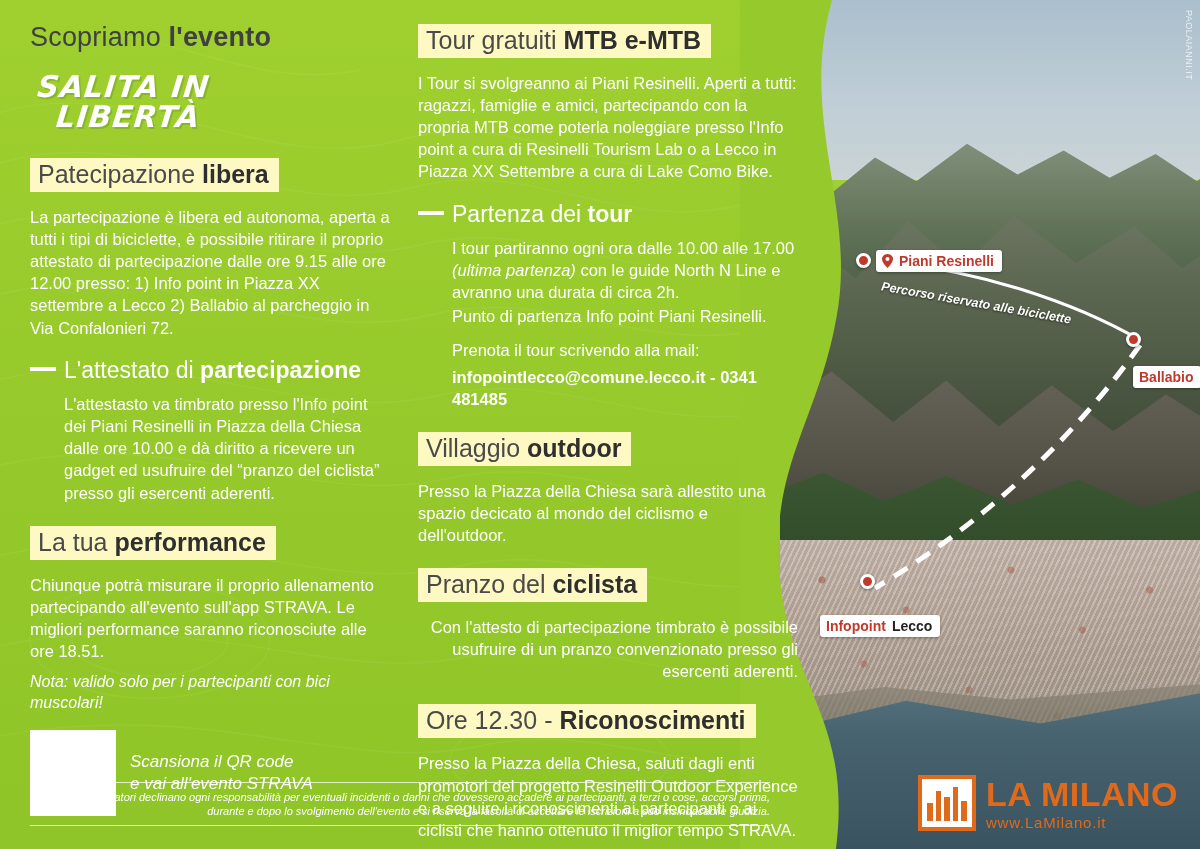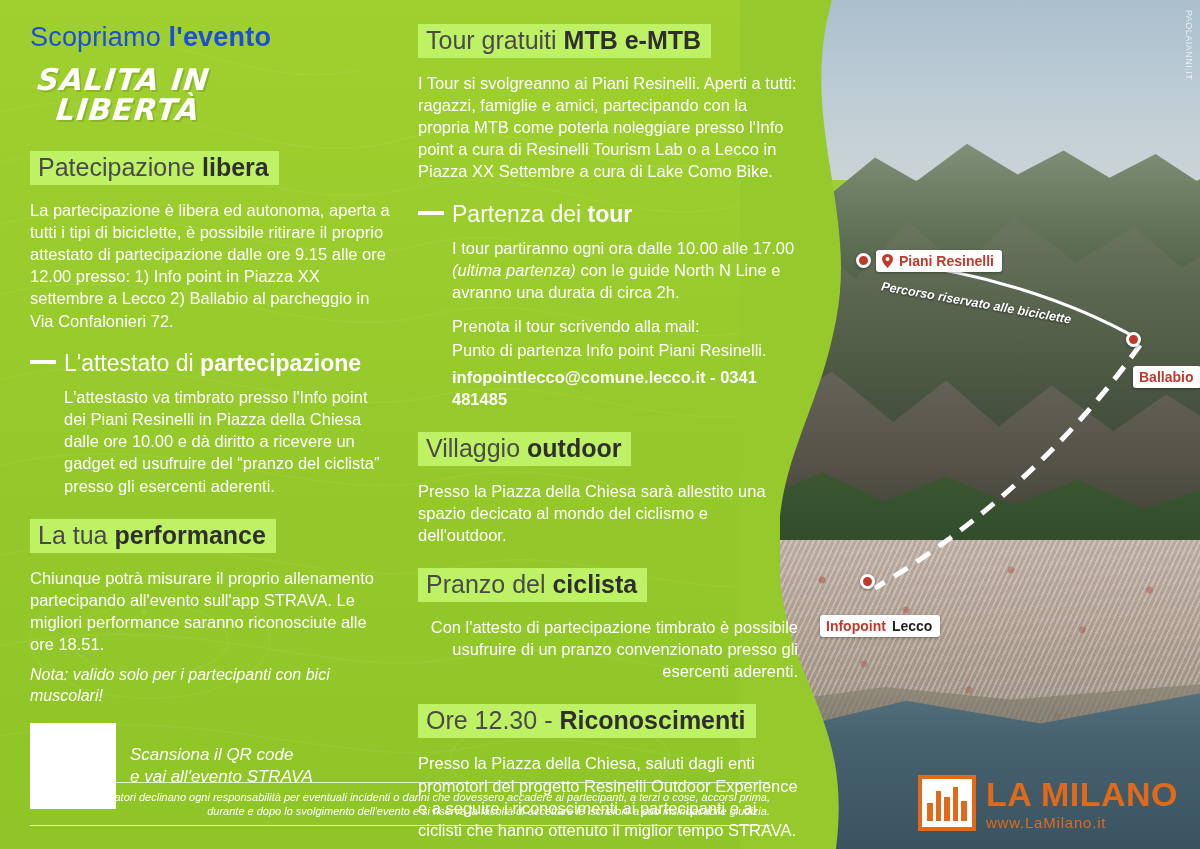--- a/index.html
+++ b/index.html
@@ -100,40 +100,40 @@
   
   .col {
     position: absolute;
     color: #ffffff;
   }
   .col-left { left: 30px; top: 22px; width: 360px; }
   .col-right { left: 418px; top: 18px; width: 390px; }
 
   .kicker {
     font-size: 27px; font-weight: 400; letter-spacing: .2px;
-    color: #1d4ed8; margin-bottom: 12px;
+    color: #404040; margin-bottom: 19px;
   }
   .kicker b { font-weight: 700; }
 
   .logo-salita {
     font-family: "DejaVu Sans", sans-serif;
     font-weight: 700; font-style: italic;
     font-size: 30px; line-height: 1.0;
     letter-spacing: 1px;
     color: #ffffff;
     text-shadow: 2px 2px 0 rgba(0,0,0,.12);
     margin: 6px 0 12px 6px;
     transform: skewX(-6deg);
   }
   .logo-salita .l2 { display: block; margin-left: 22px; }
 
   
   .hl {
     display: inline-block;
-    background: #bef264;
+    background: #fef9c3;
     color: #4a4a4a;
     font-size: 25px;
     line-height: 1.12;
     padding: 2px 10px 4px 8px;
     margin: 14px 0 10px 0;
     white-space: nowrap;
   }
   .hl b { color: #2f2f2f; font-weight: 700; }
 
   .hl-sub {
@@ -359,22 +359,22 @@
       <span>Tour gratuiti </span><b>MTB e-MTB</b>
     </div>
     <p class="body" style="max-width:380px;">I Tour si svolgreanno ai Piani Resinelli. Aperti a tutti: ragazzi, famiglie e amici, partecipando con la propria MTB come poterla noleggiare presso l'Info point a cura di Resinelli Tourism Lab o a Lecco in Piazza XX Settembre a cura di Lake Como Bike.</p>
 
     <div class="hl-sub">
       <span class="dash"></span><span>Partenza dei </span><b>tour</b>
     </div>
     <p class="body indent" style="max-width:380px;">
       <span>I tour partiranno ogni ora dalle 10.00 alle 17.00 </span><i>(ultima partenza)</i><span> con le guide North N Line e avranno una durata di circa 2h.</span>
     </p>
+    <p class="body indent" style="margin-top:-6px;">Punto di partenza Info point Piani Resinelli.</p>
     <p class="body indent" style="margin-top:12px;">Prenota il tour scrivendo alla mail:</p>
-    <p class="body indent" style="margin-top:-6px;">Punto di partenza Info point Piani Resinelli.</p>
     <p class="body indent mail" style="margin-top:-4px;">infopointlecco@comune.lecco.it - 0341 481485</p>
 
     <div class="hl">
       <span>Villaggio </span><b>outdoor</b>
     </div>
     <p class="body" style="max-width:380px;">Presso la Piazza della Chiesa sarà allestito una spazio decicato al mondo del ciclismo e dell'outdoor.</p>
 
     <div class="hl">
       <span>Pranzo del </span><b>ciclista</b>
     </div>

